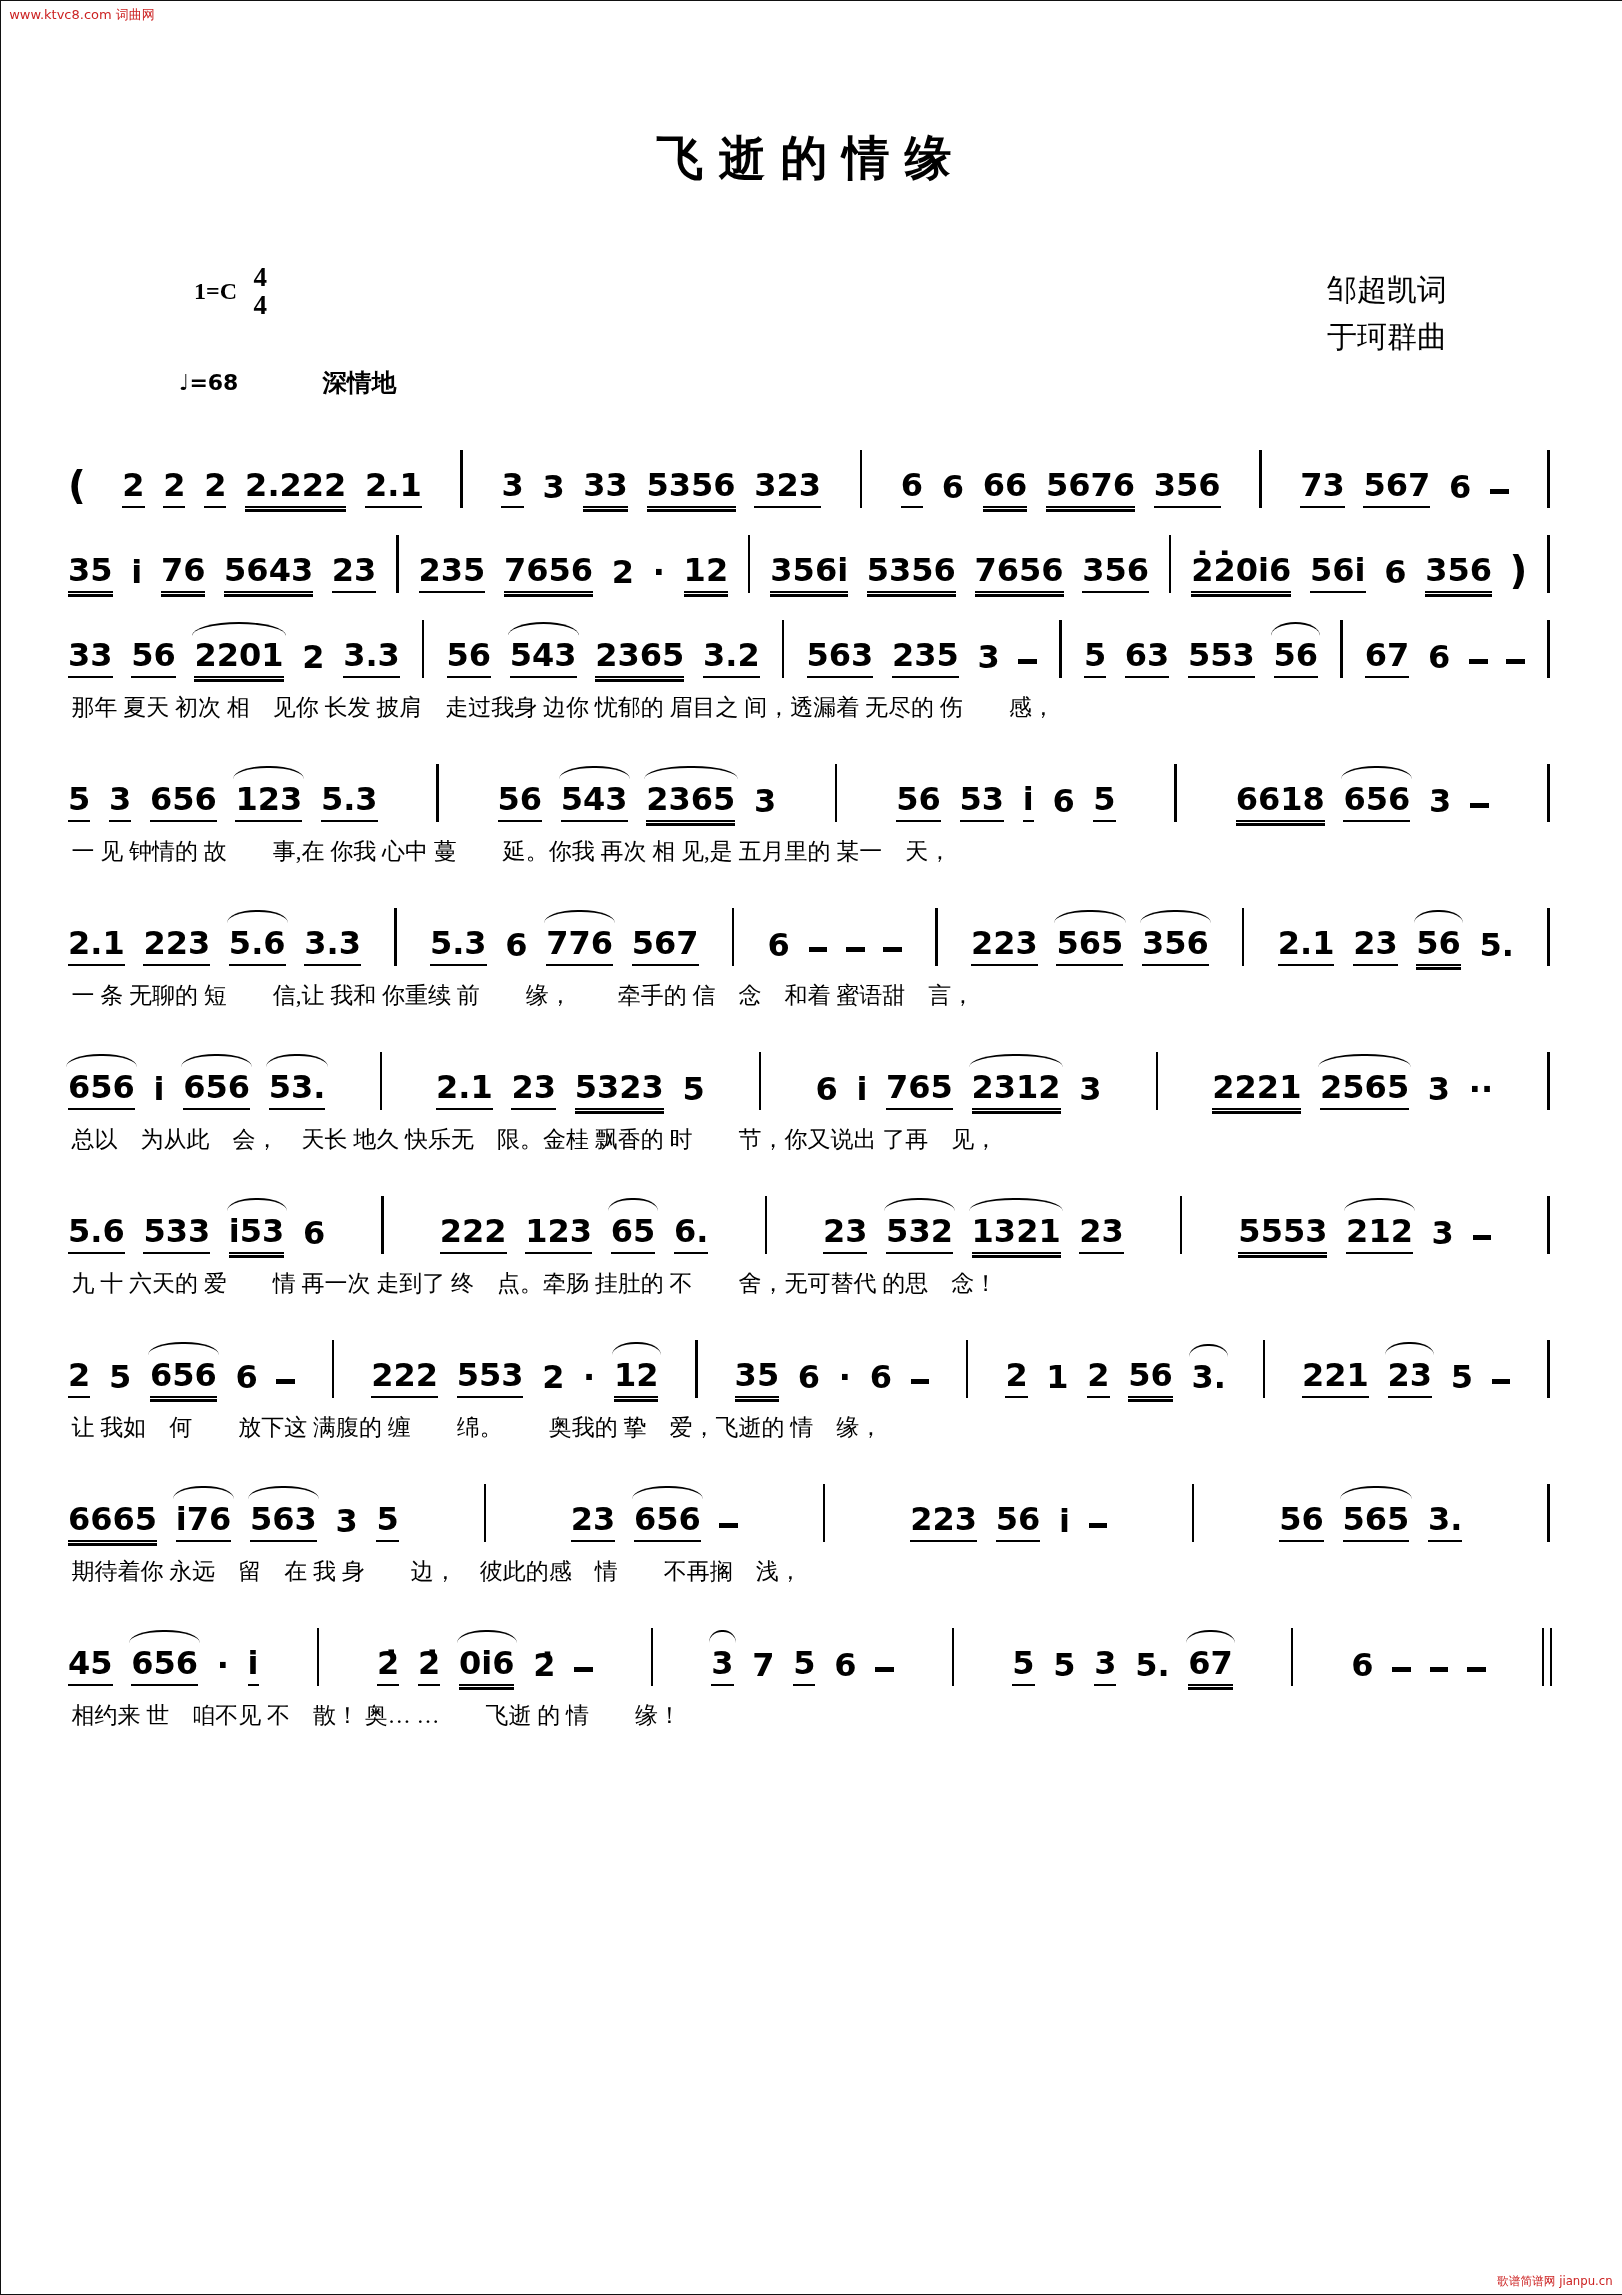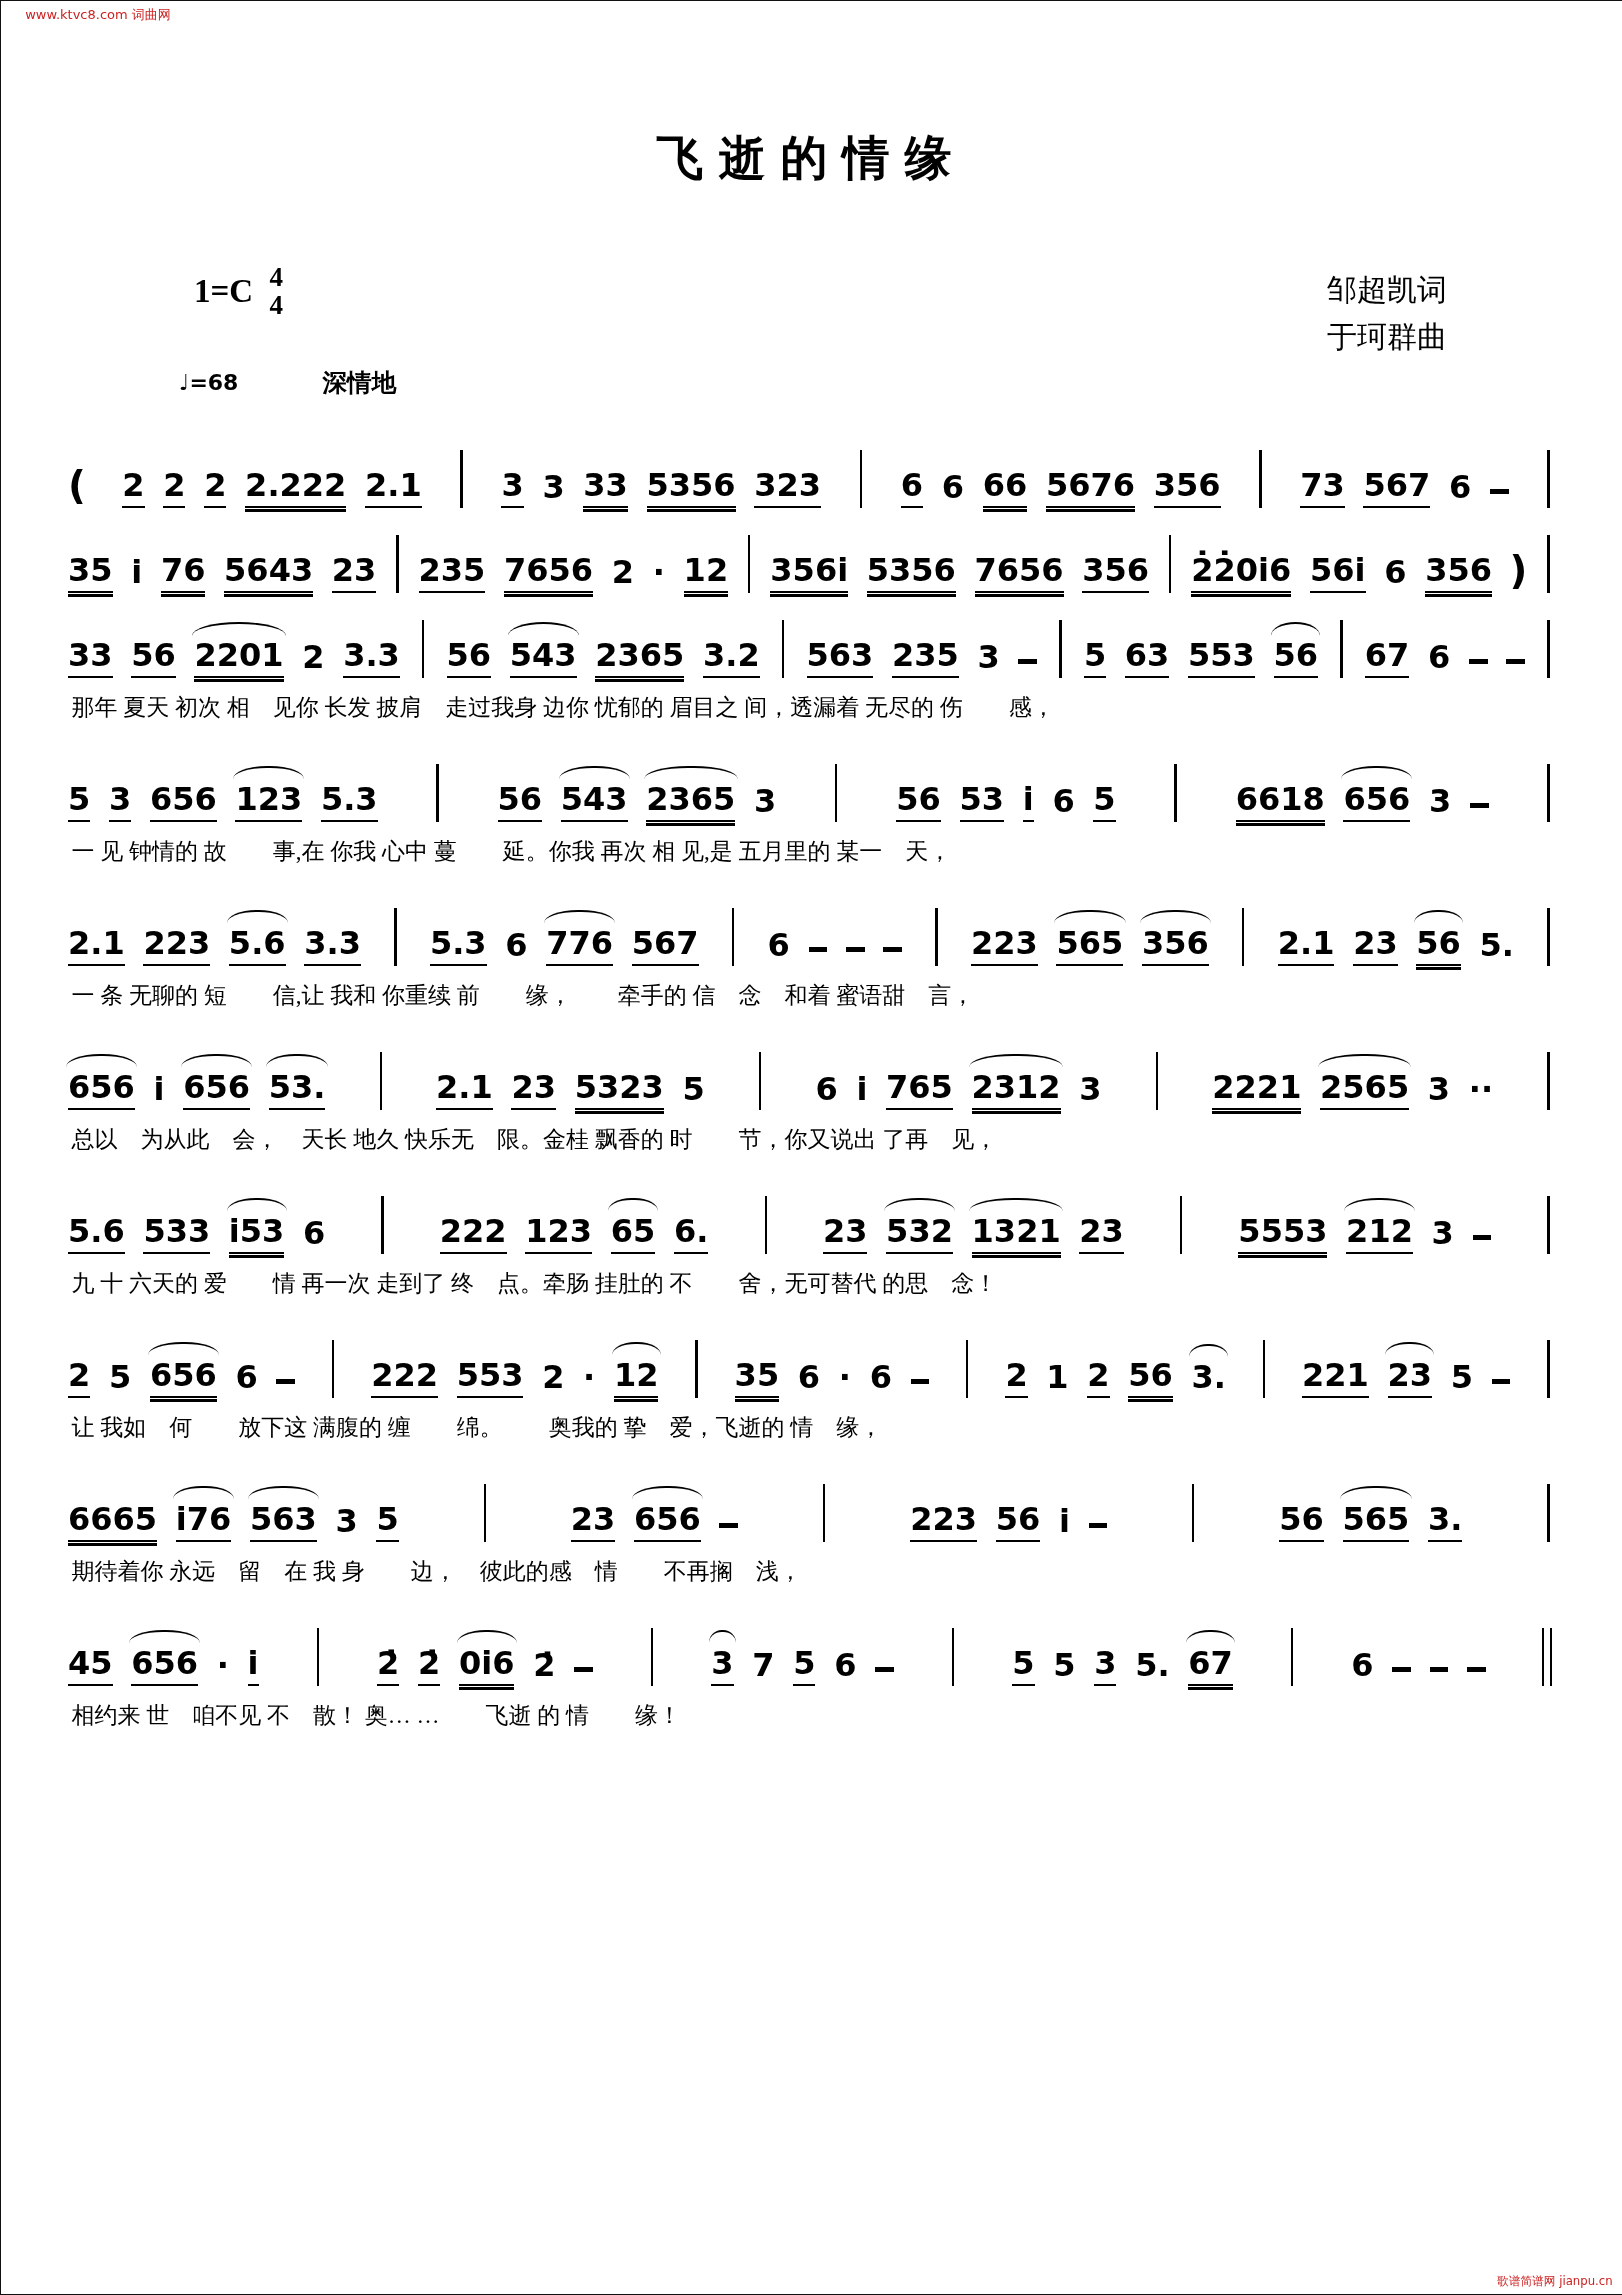--- a/index.html
+++ b/index.html
@@ -7,31 +7,31 @@
     position:relative;
     width:1623px; height:2295px;
     background:#ffffff;
     border:1.8px solid #111;
     box-sizing:border-box;
     font-family:"DejaVu Sans", sans-serif;
     color:#000;
     overflow:hidden;
   }
   .wm { position:absolute; color:#cc2222; font-size:13px; font-family:"DejaVu Sans", sans-serif; }
-  .wm-top { top:4.7px; left:8.2px;margin-left:16px; }
+  .wm-top { top:4.7px; left:8.2px; }
   .wm-bottom { bottom:4.7px; right:9.4px; font-size:11.7px; }
 
   .song-title {
     position:absolute; top:126px; left:0; width:100%;
     text-align:center;
     font-family:Liberation Mono, monospace;
     font-weight:bold; font-size:47px; letter-spacing:15px;
   }
   .keyline { position:absolute; top:263px; left:193px; display:flex; align-items:center; gap:16.4px; }
-  .keysig { font-family:"Liberation Serif",serif; font-weight:bold; font-size:33px; }
+  .keysig { font-family:"Liberation Serif",serif; font-weight:bold; font-size:24px; }
   .timesig { display:inline-flex; flex-direction:column; align-items:center; line-height:1.02;
              font-family:"Liberation Serif",serif; font-weight:bold; font-size:27px; }
   .credits { position:absolute; top:266px; right:175px; text-align:center;
              font-size:30px; line-height:1.55; font-family:"DejaVu Sans",sans-serif; }
   .tempoline { position:absolute; top:365px; left:178px; display:flex; align-items:center; gap:84px; }
   .tempo { font-size:22px; font-weight:bold; }
   .expression { font-size:24.6px; font-weight:bold; }
 
   .score { position:absolute; top:449px; left:67px; right:70px; }
   .system { margin-bottom:42px; }

